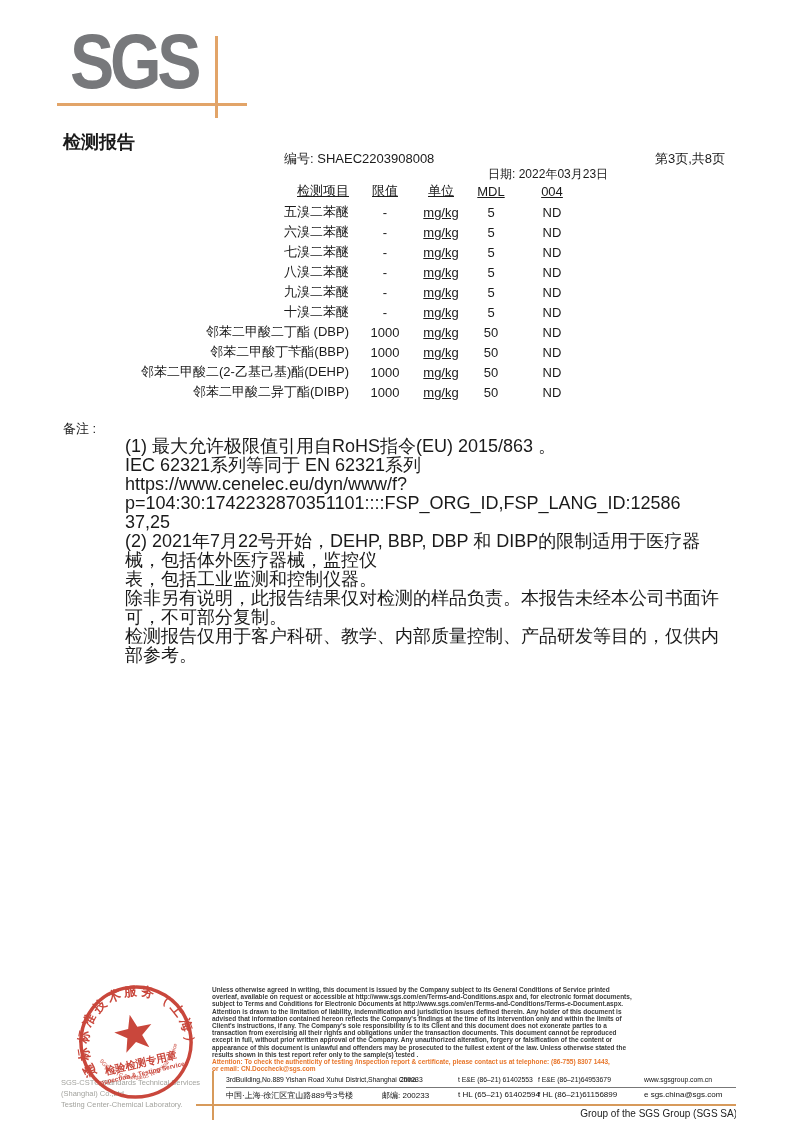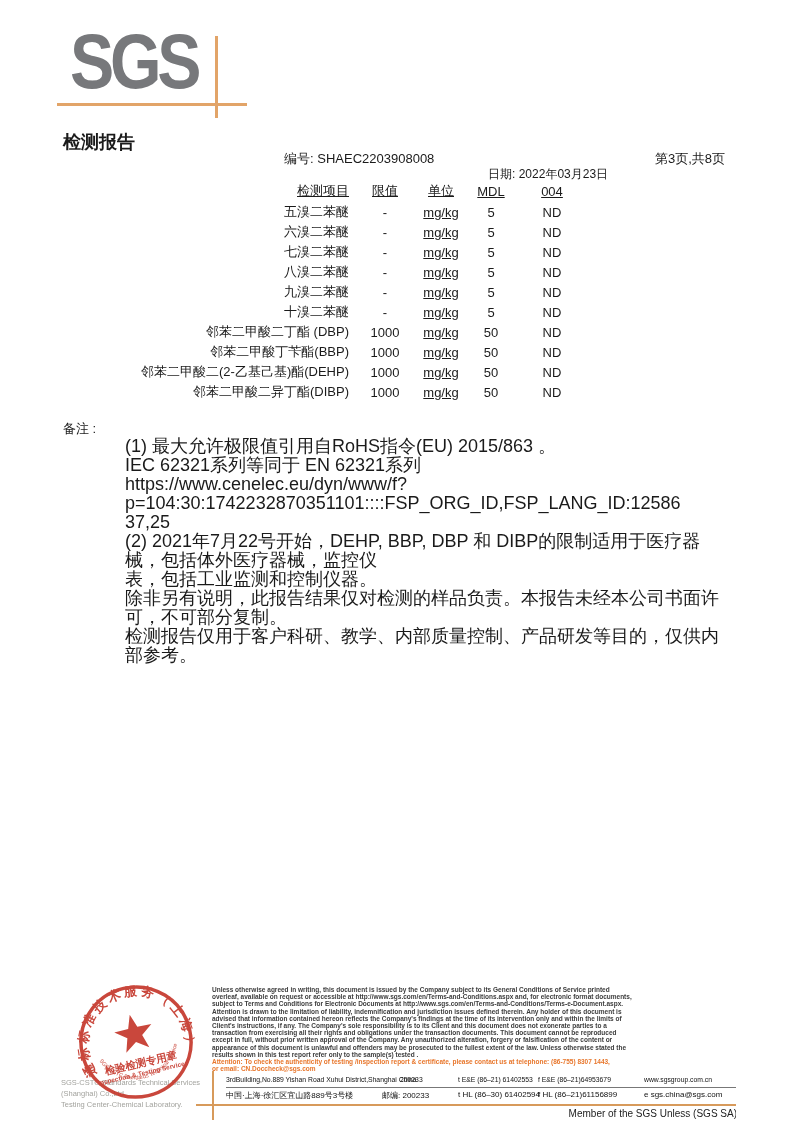--- a/index.html
+++ b/index.html
@@ -213,22 +213,22 @@
     <div class="addr-row">
       <span class="a-addr">3rdBuilding,No.889 Yishan Road Xuhui District,Shanghai China</span>
       <span class="a-post">200233</span>
       <span class="a-tel">t E&amp;E (86–21) 61402553</span>
       <span class="a-fax">f E&amp;E (86–21)64953679</span>
       <span class="a-web">www.sgsgroup.com.cn</span>
     </div>
     <div class="addr-row cn">
       <span class="a-addr">中国·上海·徐汇区宜山路889号3号楼</span>
       <span class="a-post">邮编: 200233</span>
-      <span class="a-tel">t HL (86–30) 61402594</span>
+      <span class="a-tel">t HL (65–21) 61402594</span>
       <span class="a-fax">f HL (86–21)61156899</span>
       <span class="a-web">e  sgs.china@sgs.com</span>
     </div>
   </div>
   <div class="foot-hline"></div>
   <div class="foot-vline"></div>
-  <div class="member">Member of the SGS Unless (SGS SA)</div>
+  <div class="member">Group of the SGS Group (SGS SA)</div>
 
 </div>
 
 </body></html>

